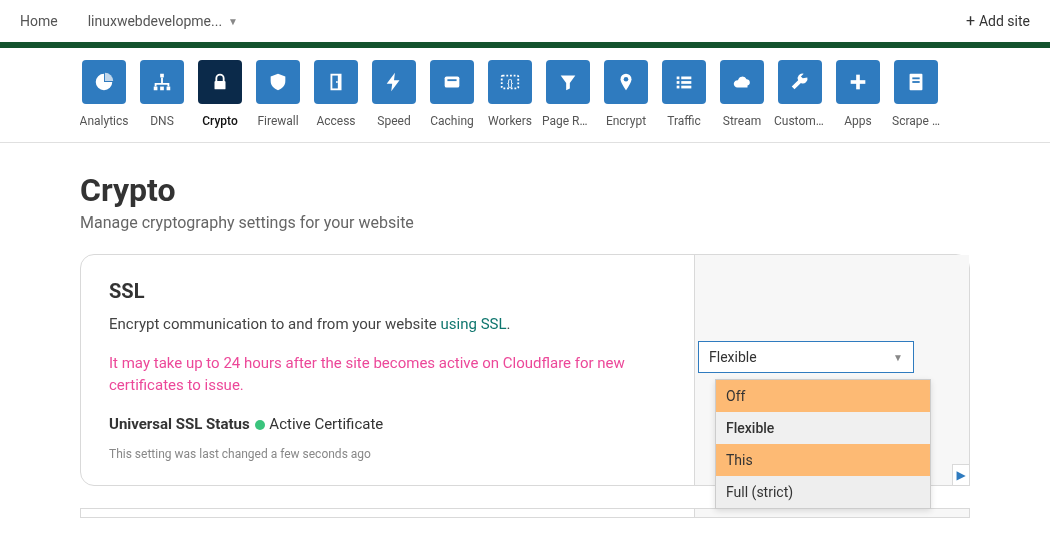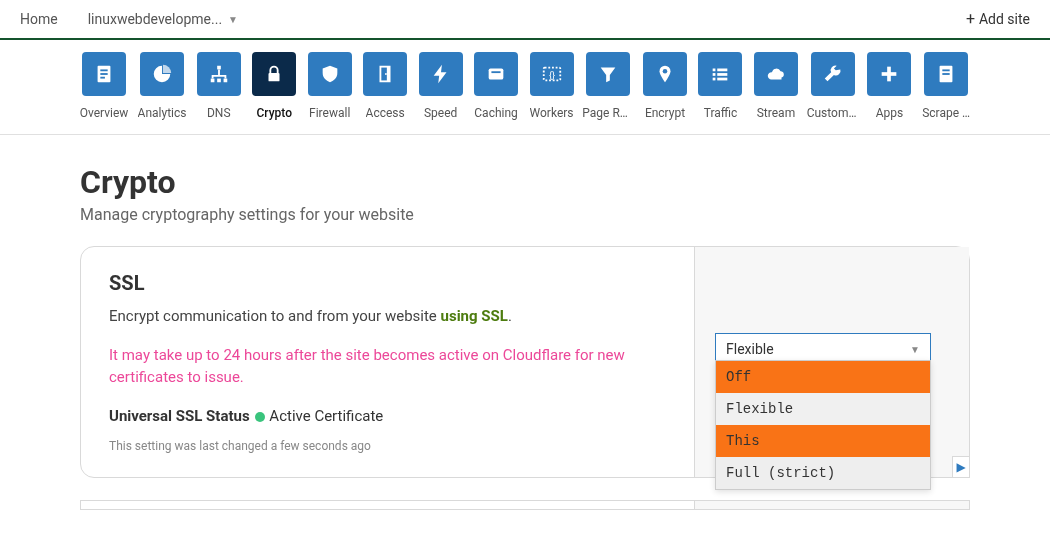--- a/index.html
+++ b/index.html
@@ -7,22 +7,22 @@
     font-family: -apple-system, BlinkMacSystemFont, "Segoe UI", Roboto, "Helvetica Neue", Arial, sans-serif;
     font-size: 14px;
     color: #333;
     background: #fff;
     width: 1050px;
   }
   .topbar {
     display: flex;
     align-items: center;
     padding: 10px 20px;
-    border-bottom: 2px solid #14532d;
-    height: 40px;
+    border-bottom: 6px solid #14532d;
+    height: 48px;
   }
   .topbar-left {
     display: flex;
     align-items: center;
     gap: 30px;
   }
   .home-link { color: #555; cursor: pointer; }
   .site-selector {
     display: flex;
     align-items: center;
@@ -99,26 +99,26 @@
     min-height: 230px;
   }
   .card-left {
     flex: 1;
     padding: 24px 28px;
   }
   .card-right {
     width: 275px;
     border-left: 1px solid #d9d9d9;
     background: #f7f7f7;
-    padding: 24px 20px 24px 20px;
+    padding: 24px 20px 24px 3px;
     position: relative;
   }
   .card-title { font-size: 20px; font-weight: 700; margin-bottom: 10px; }
   .card-desc { font-size: 15px; color: #444; margin-bottom: 16px; line-height: 1.5; }
-  .card-desc a, .link { color: #4d7c0f; text-decoration: none; cursor: pointer; font-weight: bold; }
+  .card-desc a, .link { color: #0f766e; text-decoration: none; cursor: pointer; }
   .card-note { font-size: 15px; color: #ec4899; margin-bottom: 18px; line-height: 1.5; max-width: 560px; }
   .status-row { font-size: 15px; margin-bottom: 14px; }
   .status-row b { font-weight: 700; }
   .status-dot {
     display: inline-block;
     width: 10px;
     height: 10px;
     border-radius: 50%;
     background: #3ac47d;
     margin: 0 4px 0 2px;
@@ -135,28 +135,27 @@
     align-items: center;
     padding: 0 10px;
     justify-content: space-between;
     cursor: pointer;
     font-size: 14px;
     color: #333;
   }
   .select-box .chev { font-size: 10px; color: #888; }
   .dropdown {
     position: absolute;
-    top: 113px;
+    top: 124px;
     left: 20px;
     width: 216px;
-    background: #f97316;
+    background: #fdba74;
     border: 1px solid #ccc;
     box-shadow: 0 2px 6px rgba(0,0,0,0.12);
     z-index: 10;
-    font-family: Liberation Mono, monospace;
   }
   .dropdown-option {
     padding: 8px 10px;
     font-size: 14px;
     color: #333;
     cursor: pointer;
   }
   .dropdown-option.selected { background: #f0f0f0; font-weight: 500; }
   .dropdown-option.hovered { background: #eeeeee; }
   .help-toggle {
@@ -202,31 +201,20 @@
   <div class="topbar-right">
     <span class="plus">+</span>
     <span>Add site</span>
   </div>
 </div>
 
 <div class="nav-tabs" id="nav-tabs">
     <div class="nav-item">
       <div class="nav-icon">
         <svg viewBox="0 0 24 24">
-          <rect x="5" y="3" width="14" height="18" rx="1"></rect>
-          <rect x="8" y="7" width="8" height="2" fill="#2f7bbf"></rect>
-          <rect x="8" y="11" width="8" height="2" fill="#2f7bbf"></rect>
-          <rect x="8" y="15" width="5" height="2" fill="#2f7bbf"></rect>
-        </svg>
-      </div>
-      <div class="nav-label">Overview</div>
-    </div>
-    <div class="nav-item">
-      <div class="nav-icon">
-        <svg viewBox="0 0 24 24">
           <path d="M12 3a9 9 0 1 0 9 9h-9z"></path>
           <path d="M13 2v9h9a9 9 0 0 0-9-9z" opacity=".7"></path>
         </svg>
       </div>
       <div class="nav-label">Analytics</div>
     </div>
     <div class="nav-item">
       <div class="nav-icon">
         <svg viewBox="0 0 24 24">
           <rect x="10" y="3" width="4" height="4"></rect>

